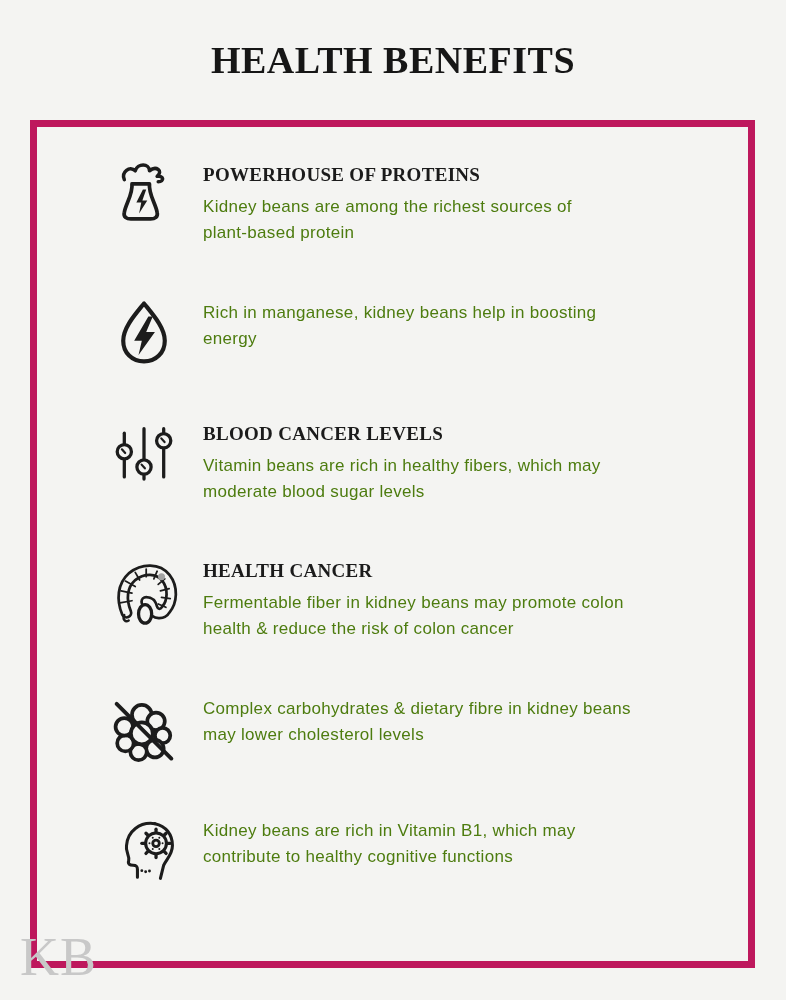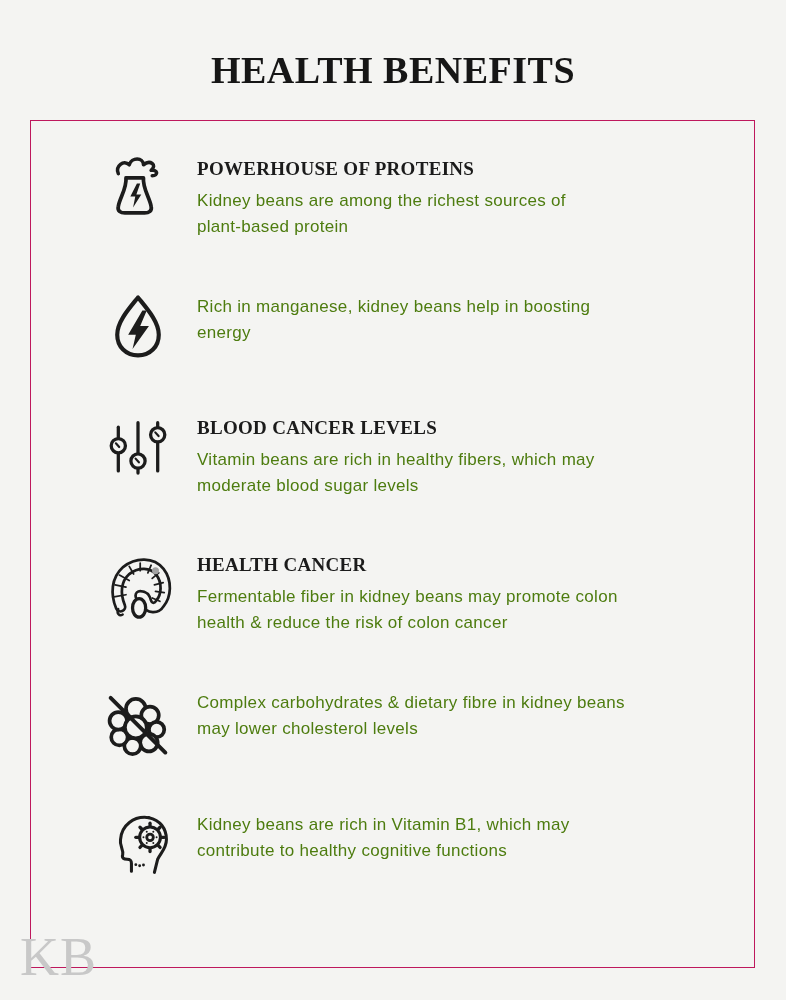--- a/index.html
+++ b/index.html
@@ -4,33 +4,33 @@
 <style>
   html,body { margin:0; padding:0; }
   body {
     width:786px; height:1000px;
     background:#f4f4f2;
     font-family:"Liberation Sans", sans-serif;
     position:relative;
     overflow:hidden;
   }
   .page-title {
-    margin:0; padding-top:48px;
+    margin:0; padding-top:38px;
     text-align:center;
     font-family:"Liberation Serif", serif;
     font-weight:700;
     font-size:38px;
     letter-spacing:0.5px;
     color:#161616;
   }
   .panel {
     position:absolute;
     left:30px; top:120px;
     width:725px; height:848px;
-    border:1px solid #be185d;
+    border:7px solid #be185d;
     box-sizing:border-box;
     padding:36px 18px 0 72px;
     display:flex;
     flex-direction:column;
     gap:54px;
   }
   .benefit-row { display:flex; align-items:flex-start; }
   .icon-wrap {
     flex:none;
     width:70px; height:70px;

